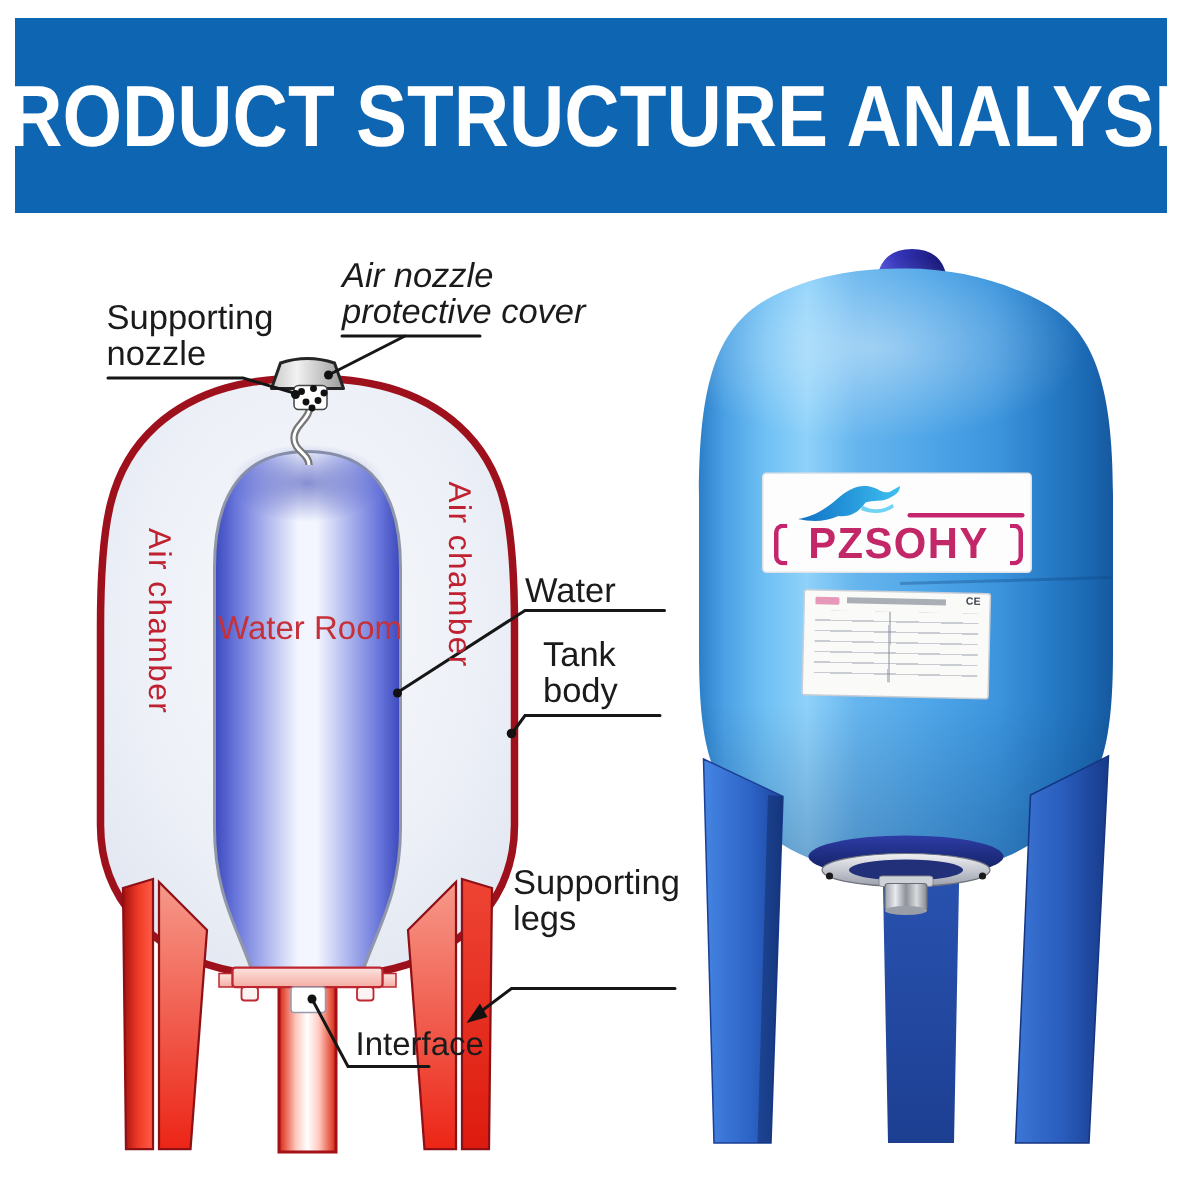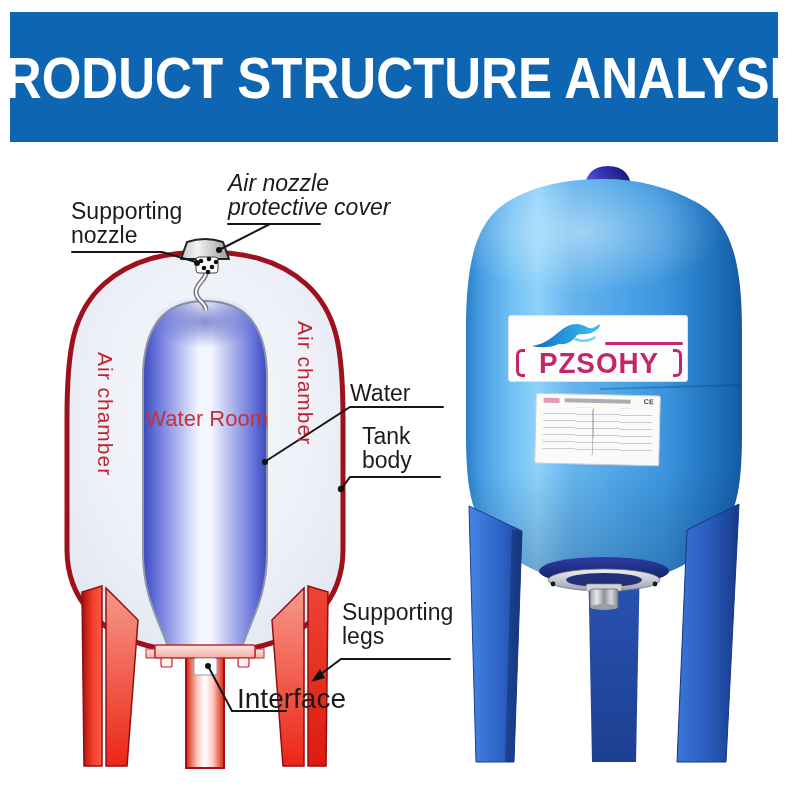--- a/index.html
+++ b/index.html
@@ -265,22 +265,22 @@
     </g>
   </svg>
 
   <div class="lbl" style="left:71px;top:199px;width:112px;">Supporting nozzle</div>
   <div class="lbl" style="left:228px;top:171px;width:185px;font-style:italic;">Air nozzle protective cover</div>
   <div class="vert" style="left:93px;top:352px;">Air chamber</div>
   <div class="vert" style="left:293px;top:321px;">Air chamber</div>
   <div class="water">Water Room</div>
   <div class="lbl" style="left:350px;top:381px;">Water</div>
   <div class="lbl" style="left:350px;top:424px;width:66px;margin-left:12px;">Tank body</div>
-  <div class="lbl" style="left:342px;top:600px;width:115px;">Supporting legs</div>
-  <div class="lbl" style="left:237px;top:684px;font-size:28px;">Interface</div>
+  <div class="lbl" style="left:342px;top:576px;width:115px;">Supporting legs</div>
+  <div class="lbl" style="left:237px;top:684px;font-size:22px;">Interface</div>
 
   <div class="logo-plate">
     <svg class="roo" viewBox="0 0 82 32">
       <defs>
         <linearGradient id="rooGrad" x1="0" y1="0" x2="1" y2="0">
           <stop offset="0" stop-color="#0d6fc4"></stop>
             <stop offset="1" stop-color="#3fc0f0"></stop>
         </linearGradient>
       </defs>
       <path d="M3,29 C16,27 24,20 31,14 C37,9 45,5 53,8 C57,9 59,12 64,11 L71,7 C71,11 68,13 64,15 C59,18 53,16 48,18 C44,24 38,28 30,27 C21,31 12,31 3,29 Z" fill="url(#rooGrad)"></path>

